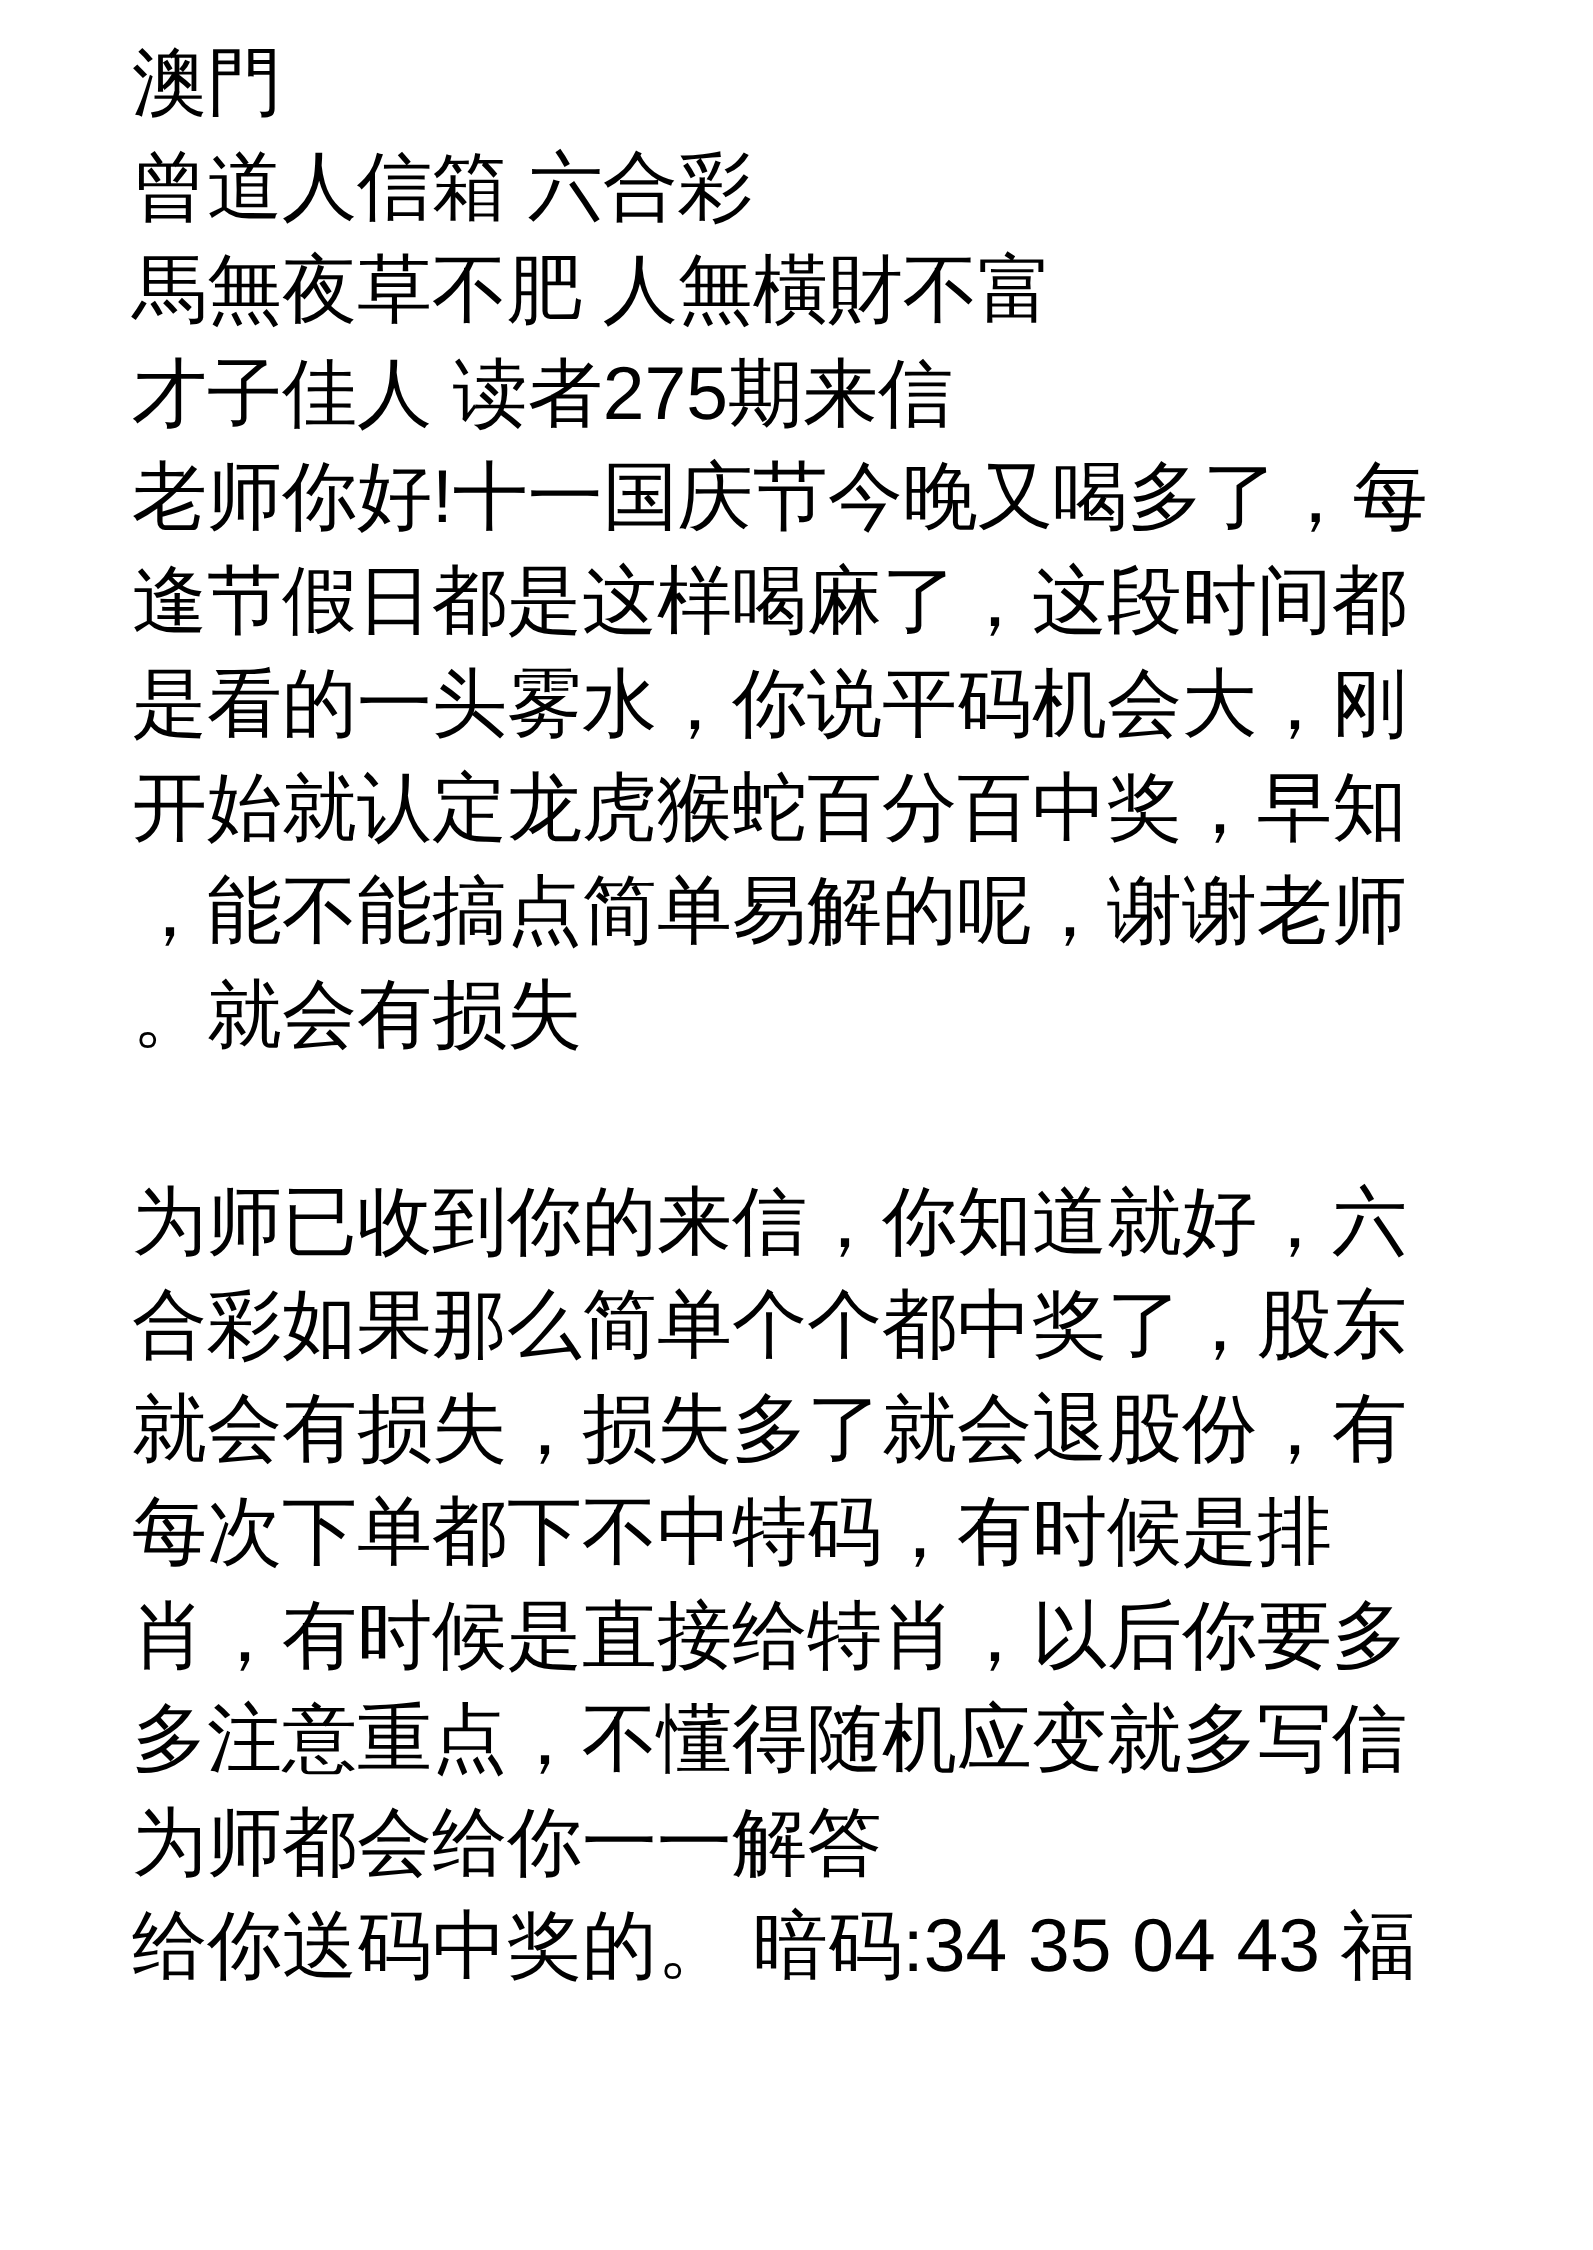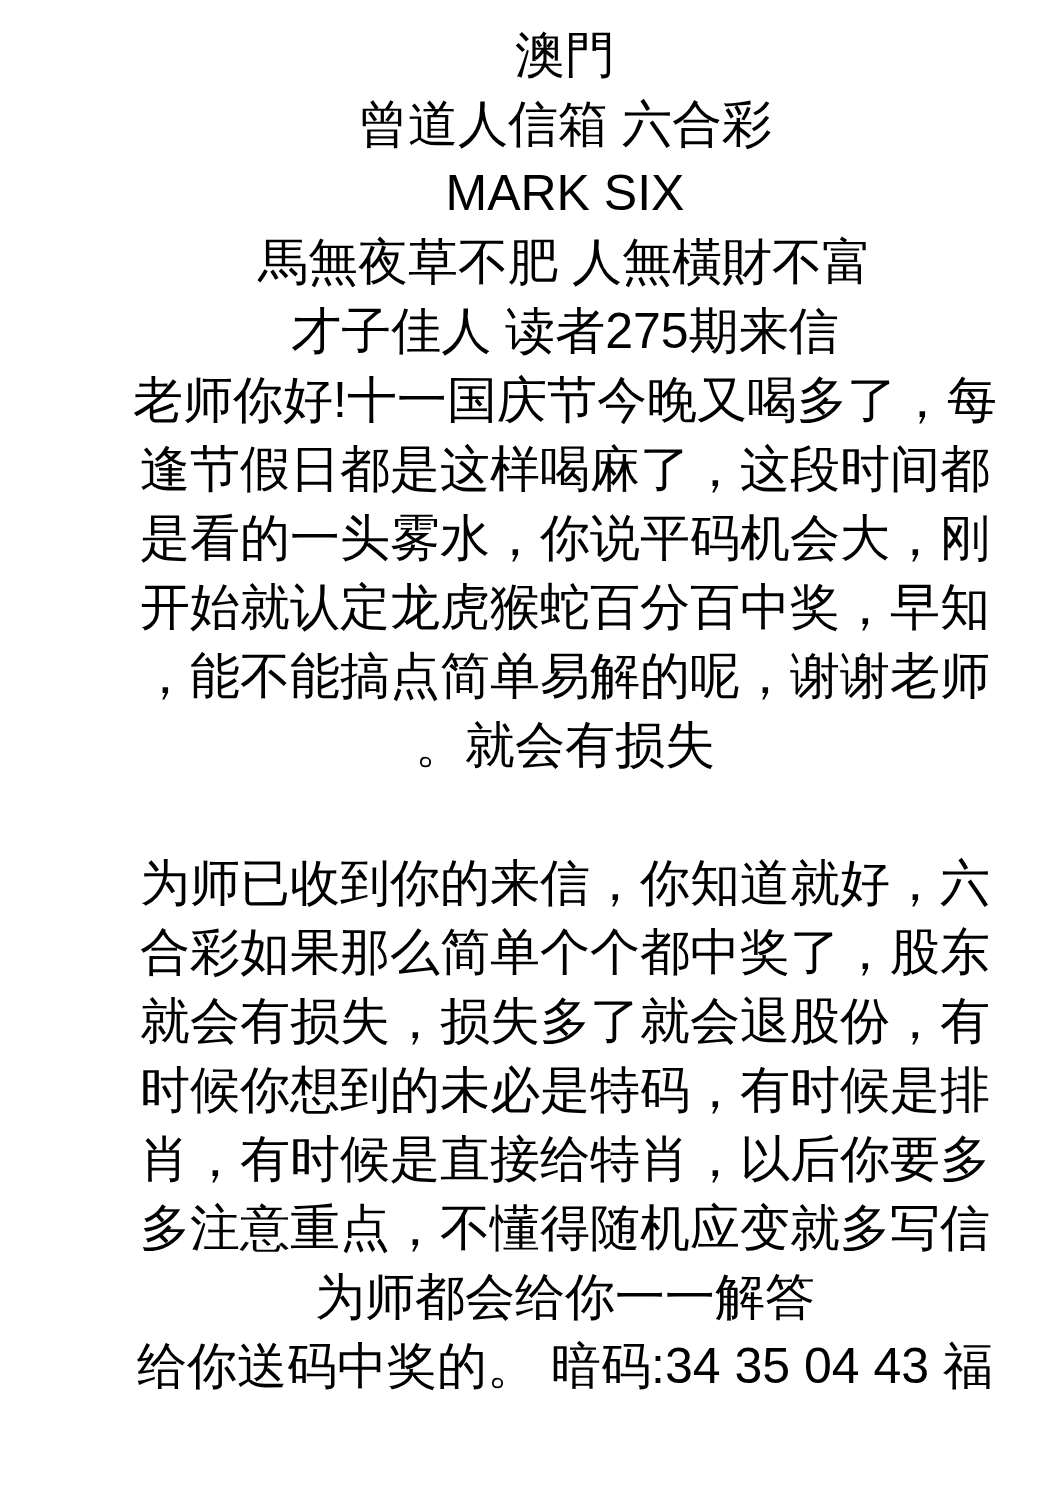--- a/index.html
+++ b/index.html
@@ -18,40 +18,38 @@
     padding: 21px 20px 0 88px;
     font-family: "Liberation Sans", sans-serif;
     font-size: 50px;
     line-height: 69px;
     color: #000000;
     font-weight: 400;
   }
   .line {
     white-space: pre;
     min-height: 69px;
-    text-align: center;
   }
 </style>
 </head>
 <body>
 
 <div class="document">
   <div class="line">澳門</div>
   <div class="line">曾道人信箱 六合彩</div>
-  <div class="line">MARK SIX</div>
   <div class="line">馬無夜草不肥 人無橫財不富</div>
   <div class="line">才子佳人 读者275期来信</div>
   <div class="line">老师你好!十一国庆节今晚又喝多了，每</div>
   <div class="line">逢节假日都是这样喝麻了，这段时间都</div>
   <div class="line">是看的一头雾水，你说平码机会大，刚</div>
   <div class="line">开始就认定龙虎猴蛇百分百中奖，早知</div>
   <div class="line">，能不能搞点简单易解的呢，谢谢老师</div>
   <div class="line">。就会有损失</div>
   <div class="line"></div>
   <div class="line">为师已收到你的来信，你知道就好，六</div>
   <div class="line">合彩如果那么简单个个都中奖了，股东</div>
   <div class="line">就会有损失，损失多了就会退股份，有</div>
-  <div class="line">时候你想到的未必是特码，有时候是排</div>
+  <div class="line">每次下单都下不中特码，有时候是排</div>
   <div class="line">肖，有时候是直接给特肖，以后你要多</div>
   <div class="line">多注意重点，不懂得随机应变就多写信</div>
   <div class="line">为师都会给你一一解答</div>
   <div class="line">给你送码中奖的。 暗码:34 35 04 43 福</div>
 </div>
 
 </body></html>

